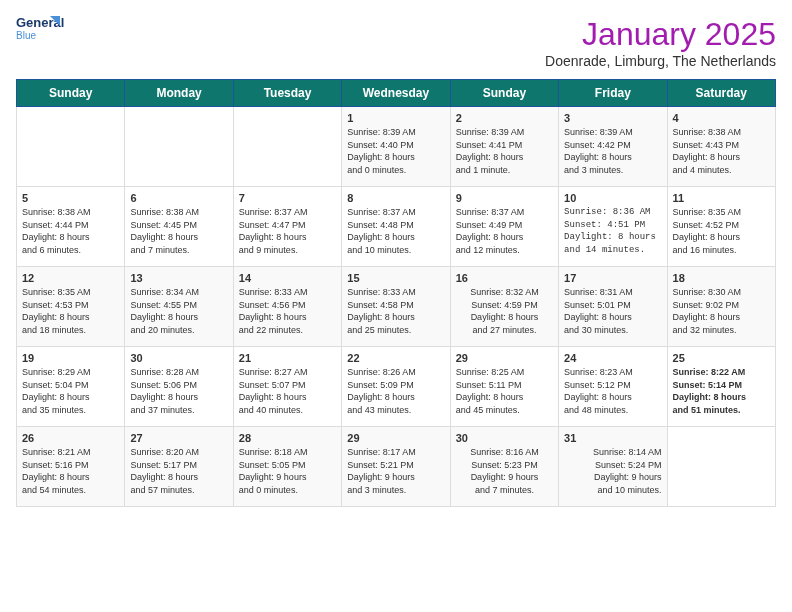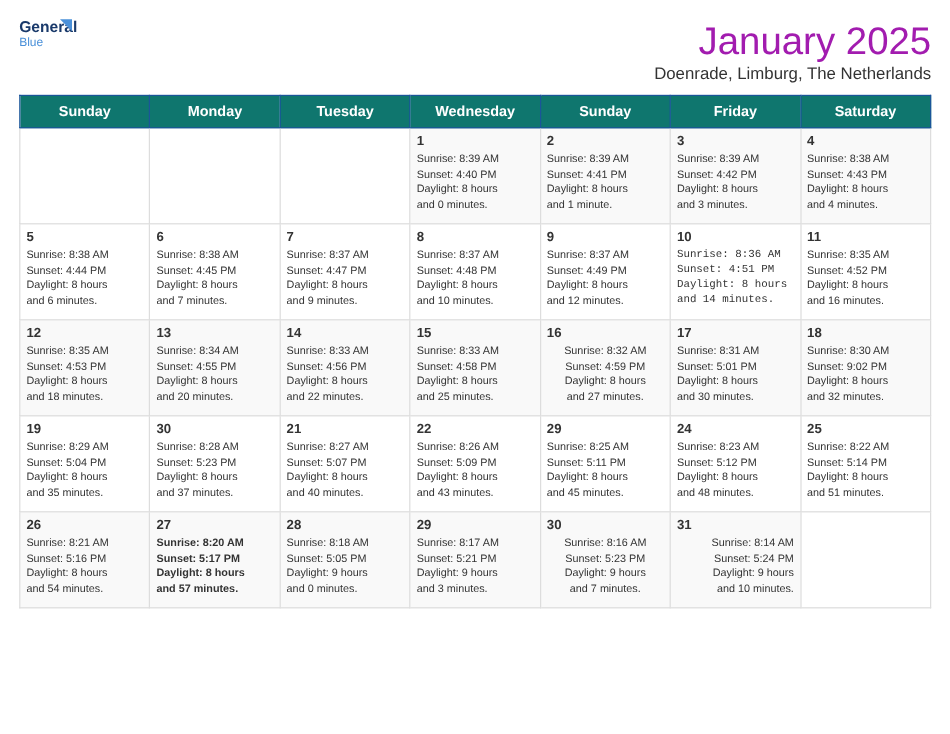--- a/index.html
+++ b/index.html
@@ -248,21 +248,21 @@
         <td>
           <span class="day-num">19</span>
           <div class="cell-text" style="white-space: pre-line;">Sunrise: 8:29 AM
 Sunset: 5:04 PM
 Daylight: 8 hours
 and 35 minutes.</div>
         </td>
         <td>
           <span class="day-num">30</span>
           <div class="cell-text" style="white-space: pre-line;">Sunrise: 8:28 AM
-Sunset: 5:23 PM
+Sunset: 5:06 PM
 Daylight: 8 hours
 and 37 minutes.</div>
         </td>
         <td>
           <span class="day-num">21</span>
           <div class="cell-text" style="white-space: pre-line;">Sunrise: 8:27 AM
 Sunset: 5:07 PM
 Daylight: 8 hours
 and 40 minutes.</div>
         </td>
@@ -282,37 +282,37 @@
         </td>
         <td>
           <span class="day-num">24</span>
           <div class="cell-text" style="white-space: pre-line;">Sunrise: 8:23 AM
 Sunset: 5:12 PM
 Daylight: 8 hours
 and 48 minutes.</div>
         </td>
         <td>
           <span class="day-num">25</span>
-          <div class="cell-text" style="white-space: pre-line;">Sunrise: 8:22 AM
+          <div class="cell-text" style="white-space: pre-line; font-weight: bold;">Sunrise: 8:22 AM
 Sunset: 5:14 PM
 Daylight: 8 hours
 and 51 minutes.</div>
         </td>
       </tr>
       <tr>
         <td>
           <span class="day-num">26</span>
           <div class="cell-text" style="white-space: pre-line;">Sunrise: 8:21 AM
 Sunset: 5:16 PM
 Daylight: 8 hours
 and 54 minutes.</div>
         </td>
         <td>
           <span class="day-num">27</span>
-          <div class="cell-text" style="white-space: pre-line; font-weight: bold;">Sunrise: 8:20 AM
+          <div class="cell-text" style="white-space: pre-line;">Sunrise: 8:20 AM
 Sunset: 5:17 PM
 Daylight: 8 hours
 and 57 minutes.</div>
         </td>
         <td>
           <span class="day-num">28</span>
           <div class="cell-text" style="white-space: pre-line;">Sunrise: 8:18 AM
 Sunset: 5:05 PM
 Daylight: 9 hours
 and 0 minutes.</div>

